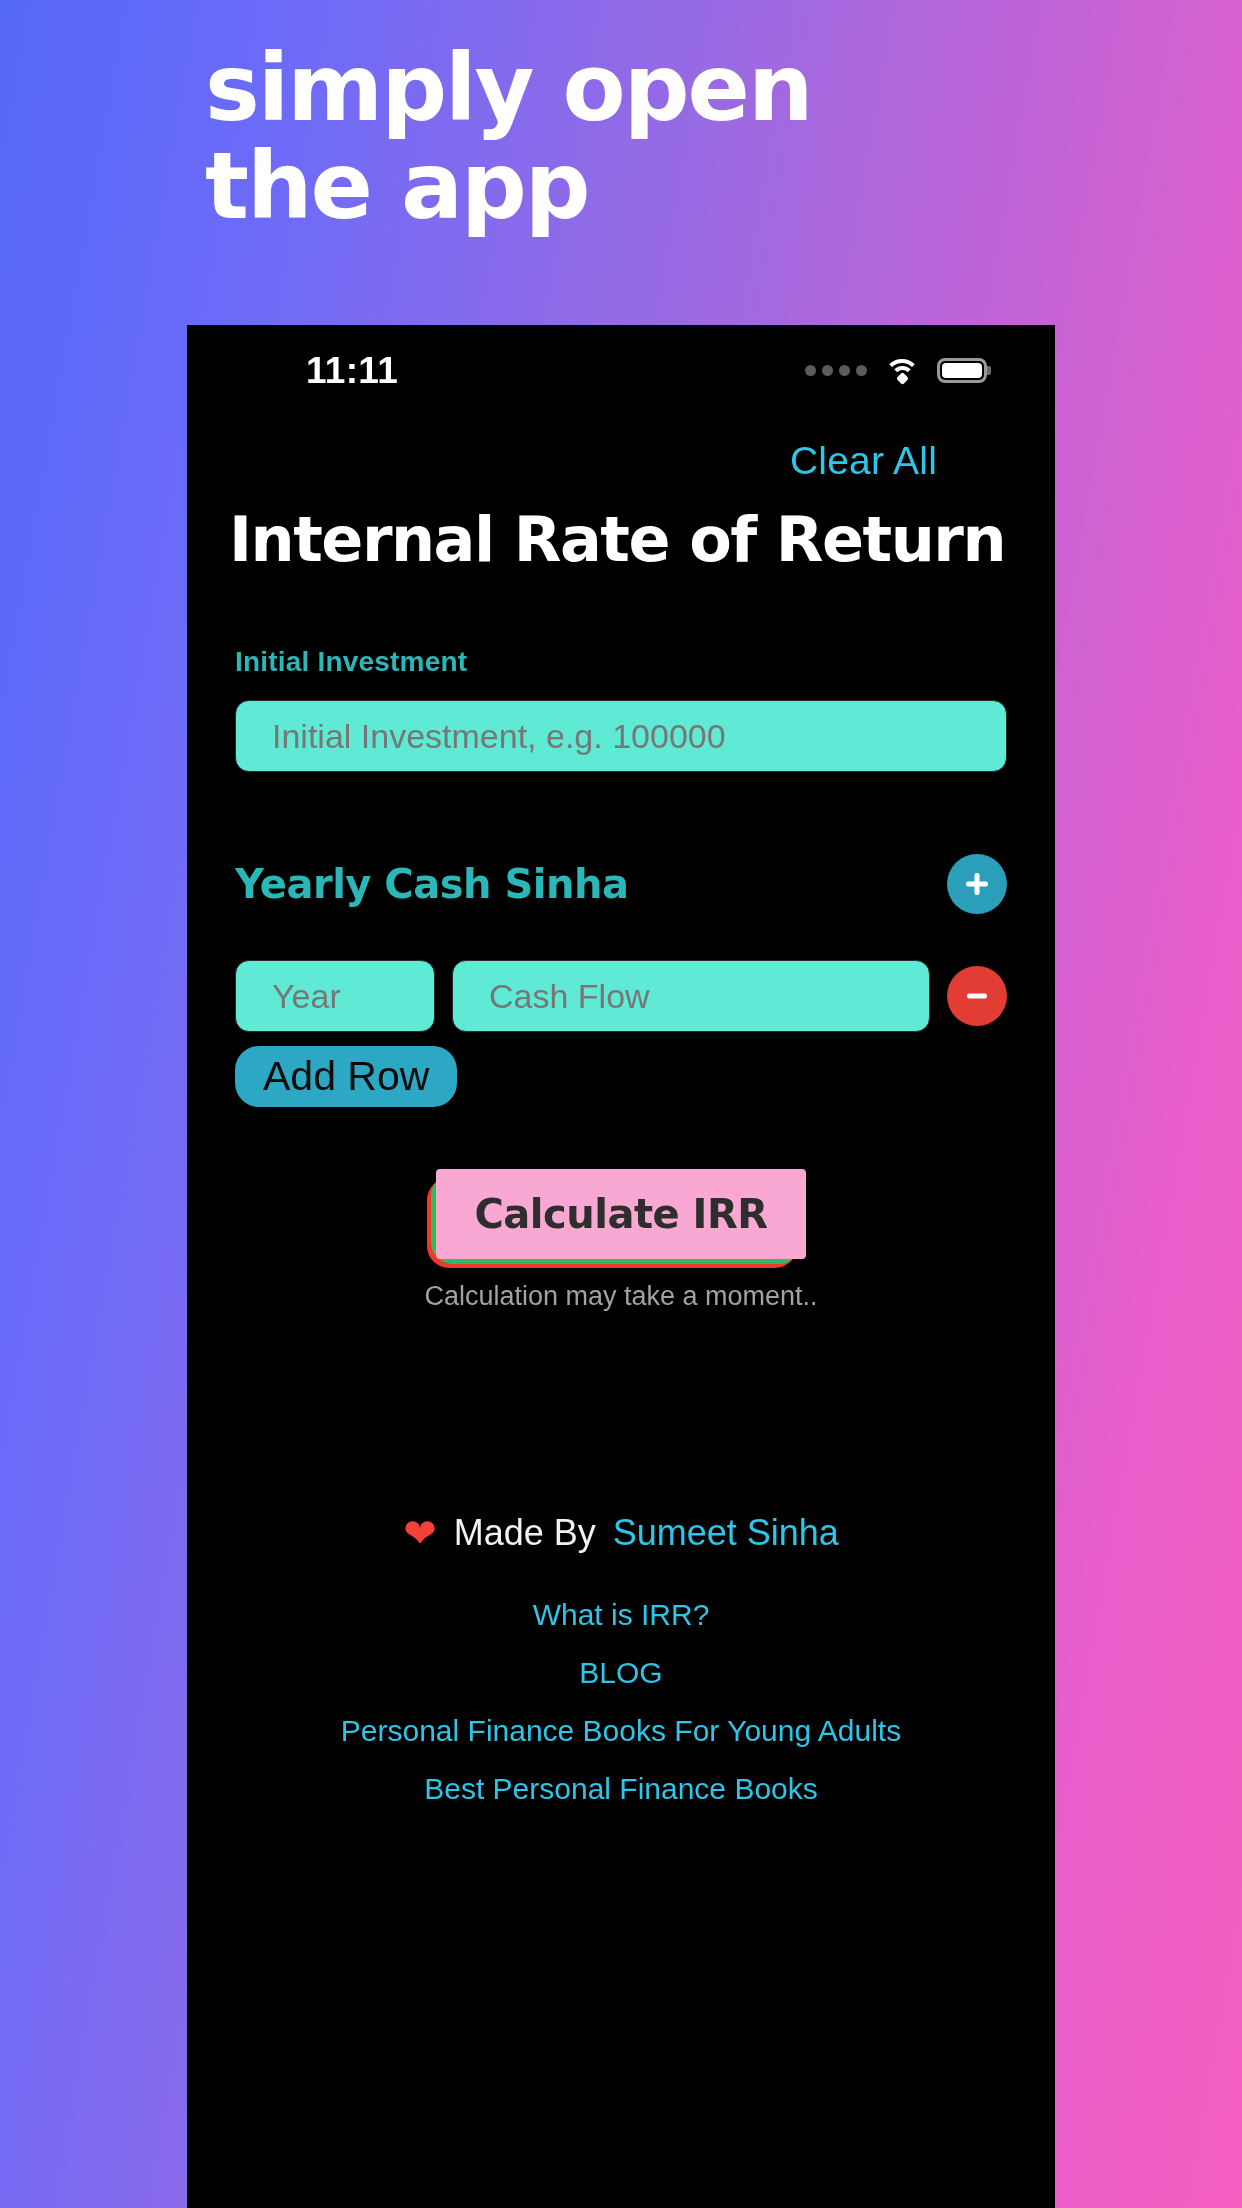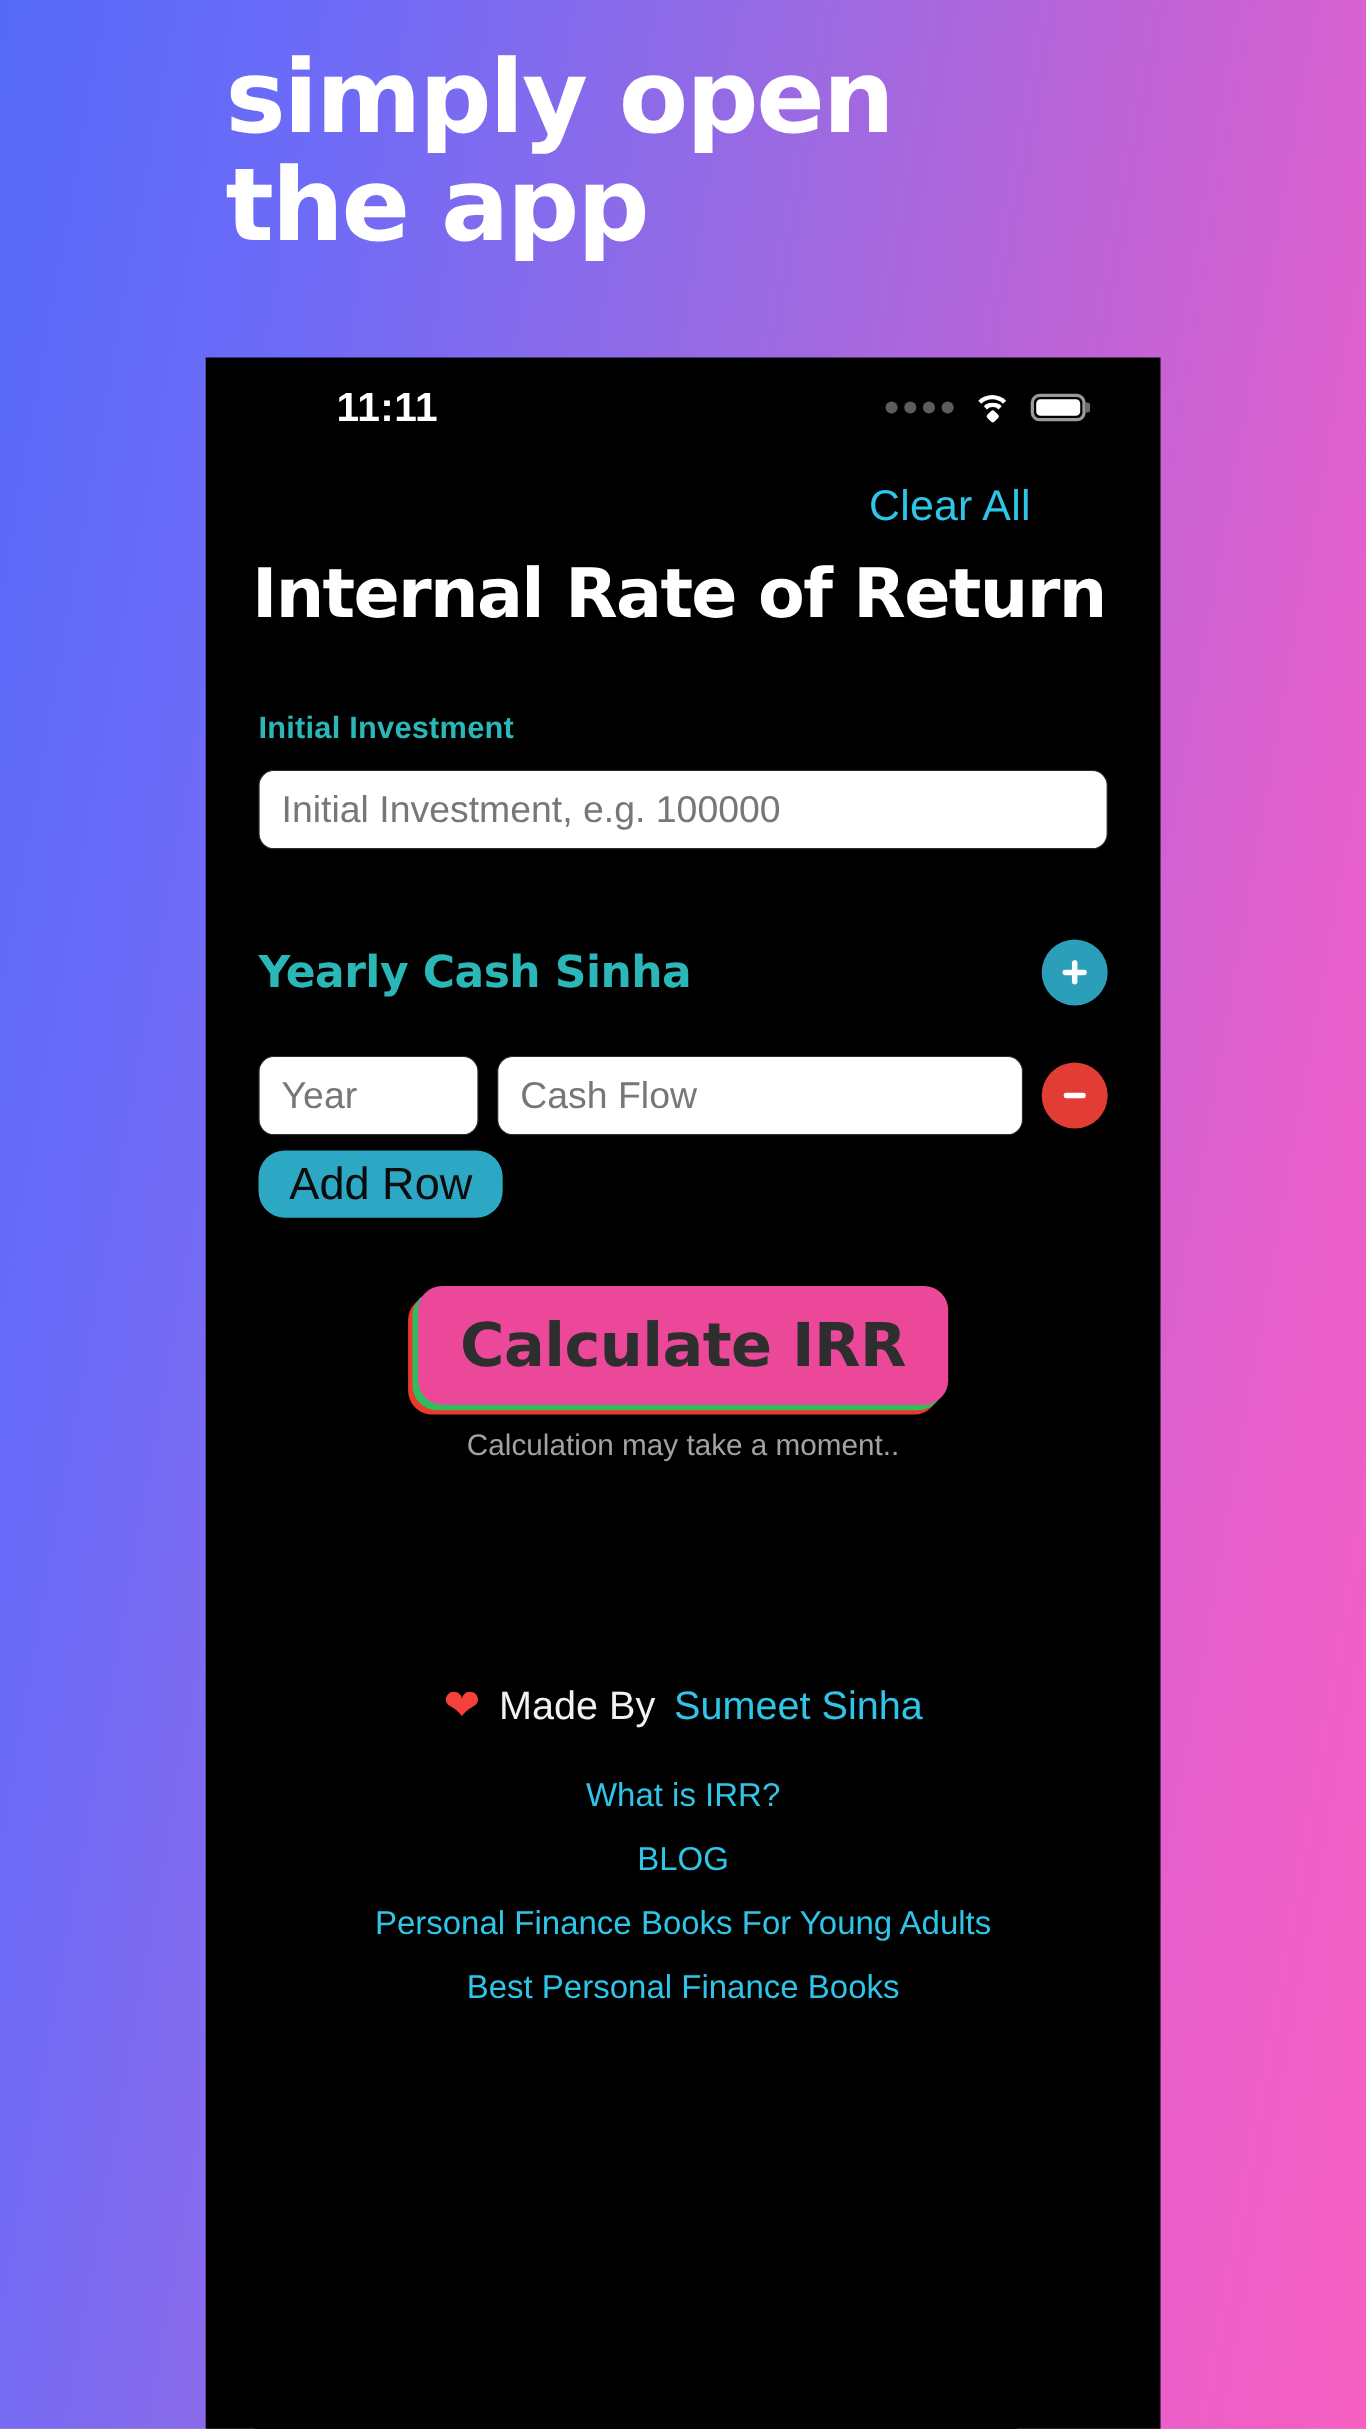--- a/index.html
+++ b/index.html
@@ -109,26 +109,26 @@
   .field-label {
     color:#2bb7b7;
     font-size:28px;
     font-weight:bold;
     letter-spacing:0.2px;
     margin-bottom:22px;
   }
   .text-input {
     width:100%;
     height:72px;
-    background:#ffffff;
+    background:#5eead4;
     border:1.5px solid #2a2a2a;
     border-radius:14px;
     color:#777777;
     font-size:34px;
-    padding:0 20px;
+    padding:0 36px;
     font-family:"Liberation Sans", sans-serif;
   }
   .text-input::placeholder { color:#777777; }
 
   
   .cf-header {
     margin-top:82px;
     padding:0 48px;
     display:flex; align-items:center; justify-content:space-between;
   }
@@ -176,27 +176,27 @@
   .calc-stack { position:relative; }
   .calc-shadow-red, .calc-shadow-green {
     position:absolute; left:0; top:0;
     width:100%; height:100%;
     border-radius:22px;
   }
   .calc-shadow-red { background:#f0372c; transform:translate(-9px, 9px); }
   .calc-shadow-green { background:#2fbd5f; transform:translate(-5px, 5px); }
   .calc-btn {
     position:relative;
-    background:#ec4899;
+    background:#f9a8d4;
     color:#2e2e2e;
     border:none;
-    border-radius:22px;
+    border-radius:4px;
     font-family:"DejaVu Sans", sans-serif;
     font-weight:bold;
-    font-size:55px;
+    font-size:40px;
     padding:22px 38px;
     cursor:pointer;
     letter-spacing:-0.5px;
   }
   .calc-note {
     margin-top:22px;
     color:#a2a2a2;
     font-size:27px;
   }
 

